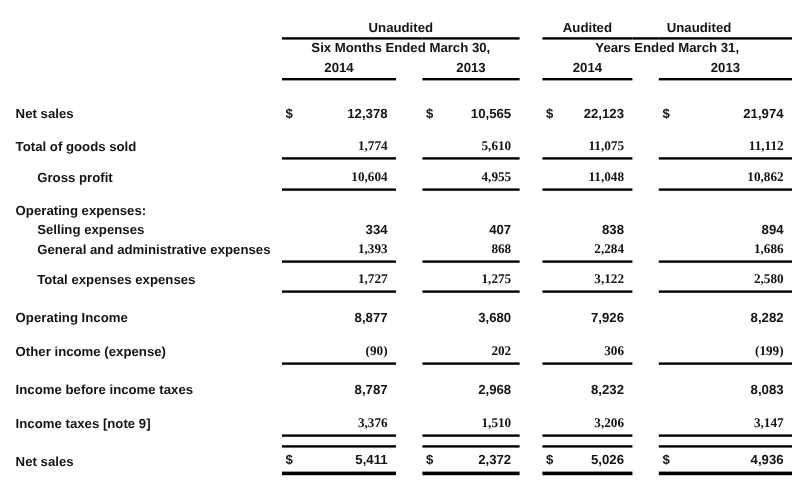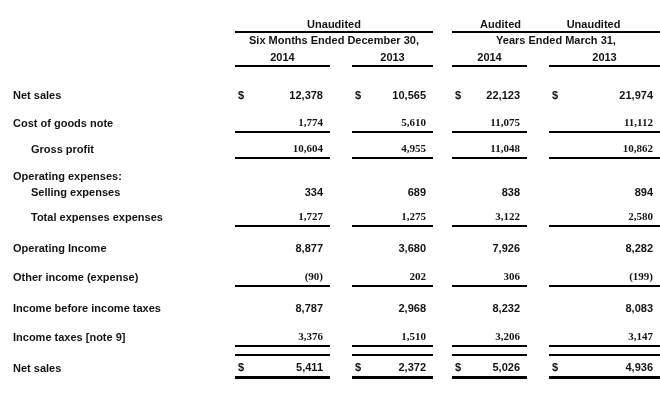--- a/index.html
+++ b/index.html
@@ -22,21 +22,21 @@
     padding: 0 0 3px 0;
     font-size: 11px;
     line-height: 12px;
     white-space: nowrap;
   }
   .ctr { text-align: center; }
   .lbl { padding-left: 13px; }
   .ind { padding-left: 31px; }
   .val { text-align: right; padding-right: 7px; }
   .money { display: flex; justify-content: space-between; padding-left: 3px; }
-  .split { display: flex; justify-content: center; }
+  .split { display: flex; justify-content: flex-start; }
   .split .seg-a { width: 75px; text-align: center; display: inline-block; }
   .split .seg-b { width: 111px; text-align: center; display: inline-block; }
   .bb  { border-bottom: 2px solid #000; }
   .ul  { border-bottom: 2px solid #000; font-family: Liberation Serif, serif; }
   .tt  { border-top: 2px solid #000; }
   .tbk { border-bottom: 3px solid #000; }
   tr.sp td { padding: 0; }
 </style>
 </head>
 <body>
@@ -62,21 +62,21 @@
     <td colspan="3" class="bb" style="padding-bottom:1px">
       <div class="split">
         <span class="seg-a">Audited</span>
         <span class="seg-b">Unaudited</span>
       </div>
     </td>
   </tr>
 
   <tr style="height:16px">
     <td></td>
-    <td colspan="3" class="ctr" style="padding-bottom:2px">Six Months Ended December 30,</td>
+    <td colspan="3" class="ctr" style="padding-bottom:2px">Six Months Ended March 30,</td>
     <td></td>
     <td colspan="3" class="ctr" style="padding-bottom:2px">Years Ended March 31,</td>
   </tr>
 
   <tr style="height:18px">
     <td></td>
     <td class="ctr bb" style="padding-bottom:2px">2014</td>
     <td></td>
     <td class="ctr bb" style="padding-bottom:2px">2013</td>
     <td></td>
@@ -118,21 +118,21 @@
               <span>21,974</span>
             </div>
           </td>
   </tr>
 
   <tr class="sp" style="height:8px">
           <td colspan="8"></td>
         </tr>
 
   <tr style="height:20px">
-    <td class="lbl">Cost of goods note</td>
+    <td class="lbl">Total of goods sold</td>
     <td class="val ul">1,774</td>
     <td></td>
     <td class="val ul">5,610</td>
     <td></td>
     <td class="val ul">11,075</td>
     <td></td>
     <td class="val ul">11,112</td>
   </tr>
 
   <tr class="sp" style="height:5px">
@@ -156,27 +156,37 @@
 
   <tr style="height:17px">
     <td class="lbl">Operating expenses:</td>
     <td colspan="7"></td>
   </tr>
 
   <tr style="height:16px">
     <td class="lbl ind">Selling expenses</td>
     <td class="val">334</td>
     <td></td>
-    <td class="val">689</td>
+    <td class="val">407</td>
     <td></td>
     <td class="val">838</td>
     <td></td>
     <td class="val">894</td>
   </tr>
 
+  <tr style="height:17px">
+    <td class="lbl ind">General and administrative expenses</td>
+    <td class="val ul">1,393</td>
+    <td></td>
+    <td class="val ul">868</td>
+    <td></td>
+    <td class="val ul">2,284</td>
+    <td></td>
+    <td class="val ul">1,686</td>
+  </tr>
 
   <tr class="sp" style="height:4px">
           <td colspan="8"></td>
         </tr>
 
   <tr style="height:21px">
     <td class="lbl ind">Total expenses expenses</td>
     <td class="val ul">1,727</td>
     <td></td>
     <td class="val ul">1,275</td>

